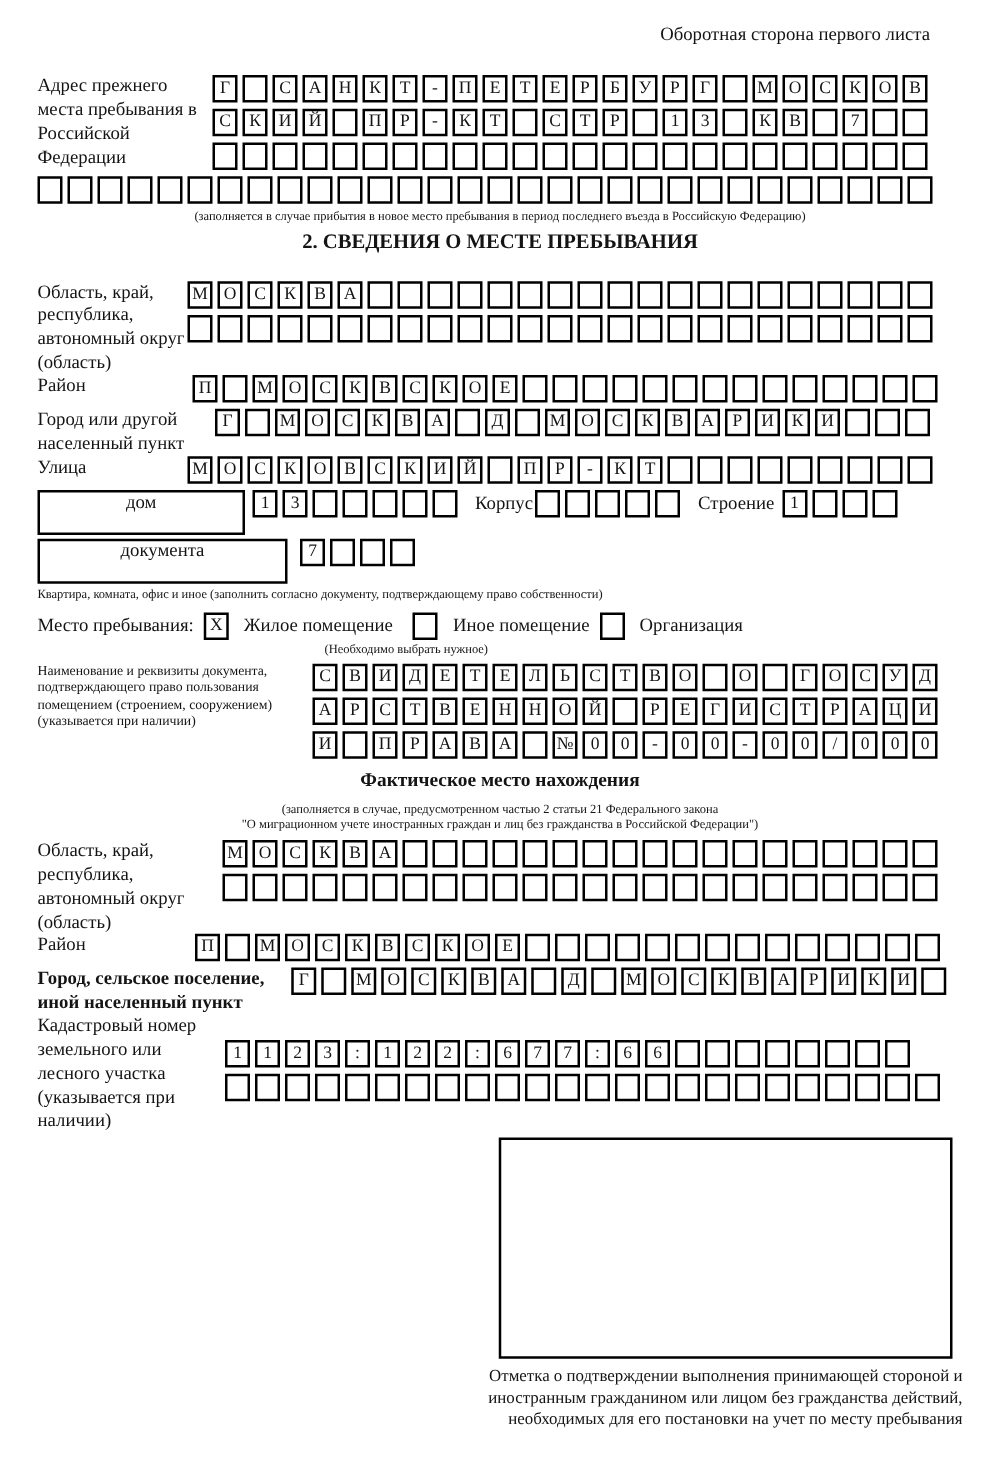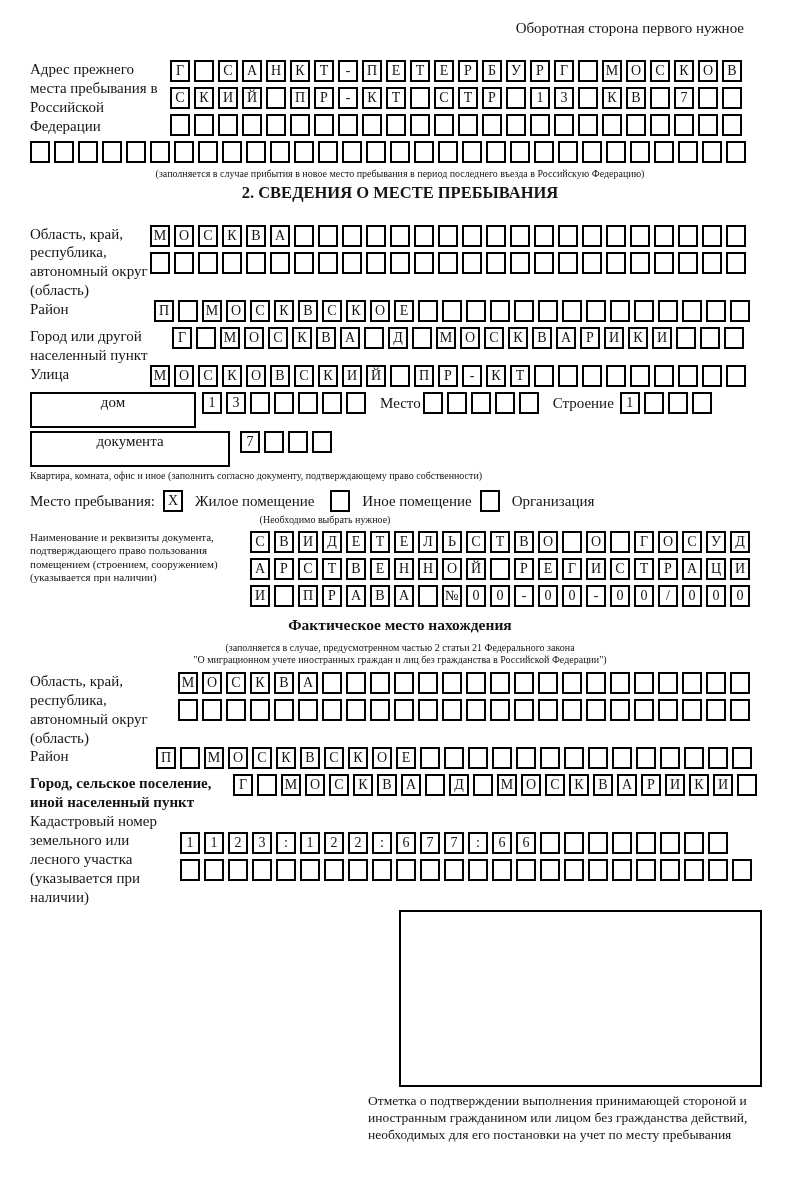--- a/index.html
+++ b/index.html
@@ -52,29 +52,29 @@
   .stayrow { display: flex; align-items: flex-start; margin-bottom: 2px; }
   .hint { margin-left: 140px; width: 310px; text-align: center; margin-bottom: 4px; }
 
   .docblock { margin-top: 4px; }
   .docblock .flabel { font-size: 11px; line-height: 1.22; }
 
   .stampwrap { display: flex; justify-content: flex-end; margin-top: 3px; }
   .stampbox { width: 363px; height: 177px; border: 2px solid #000; margin-right: 8px; background: #fff; }
   .stampcap {
     margin-left: auto; margin-top: 5px; width: 402px;
-    text-align: left; font-size: 13.5px; line-height: 1.26;
+    text-align: right; font-size: 13.5px; line-height: 1.26;
   }
 </style>
 </head>
 <body>
 
 <div class="page">
 
-  <div class="corner">Оборотная сторона первого нужное</div>
+  <div class="corner">Оборотная сторона первого листа</div>
 
   <div class="frow">
     <div class="flabel w140">Адрес прежнего места пребывания в Российской Федерации</div>
     <div class="grid-col">
       <div class="cellrow">
           <span class="cell">Г</span>
           <span class="cell"></span>
           <span class="cell">С</span>
           <span class="cell">А</span>
           <span class="cell">Н</span>
@@ -344,21 +344,21 @@
     <div class="widebox dombox">дом</div>
     <div class="cellrow inline ml6">
         <span class="cell">1</span>
         <span class="cell">3</span>
         <span class="cell"></span>
         <span class="cell"></span>
         <span class="cell"></span>
         <span class="cell"></span>
         <span class="cell"></span>
       </div>
-    <span class="inlab ml10">Место</span>
+    <span class="inlab ml10">Корпус</span>
     <div class="cellrow inline ml2">
         <span class="cell"></span>
         <span class="cell"></span>
         <span class="cell"></span>
         <span class="cell"></span>
         <span class="cell"></span>
       </div>
     <span class="inlab ml10">Строение</span>
     <div class="cellrow inline ml6">
         <span class="cell">1</span>

